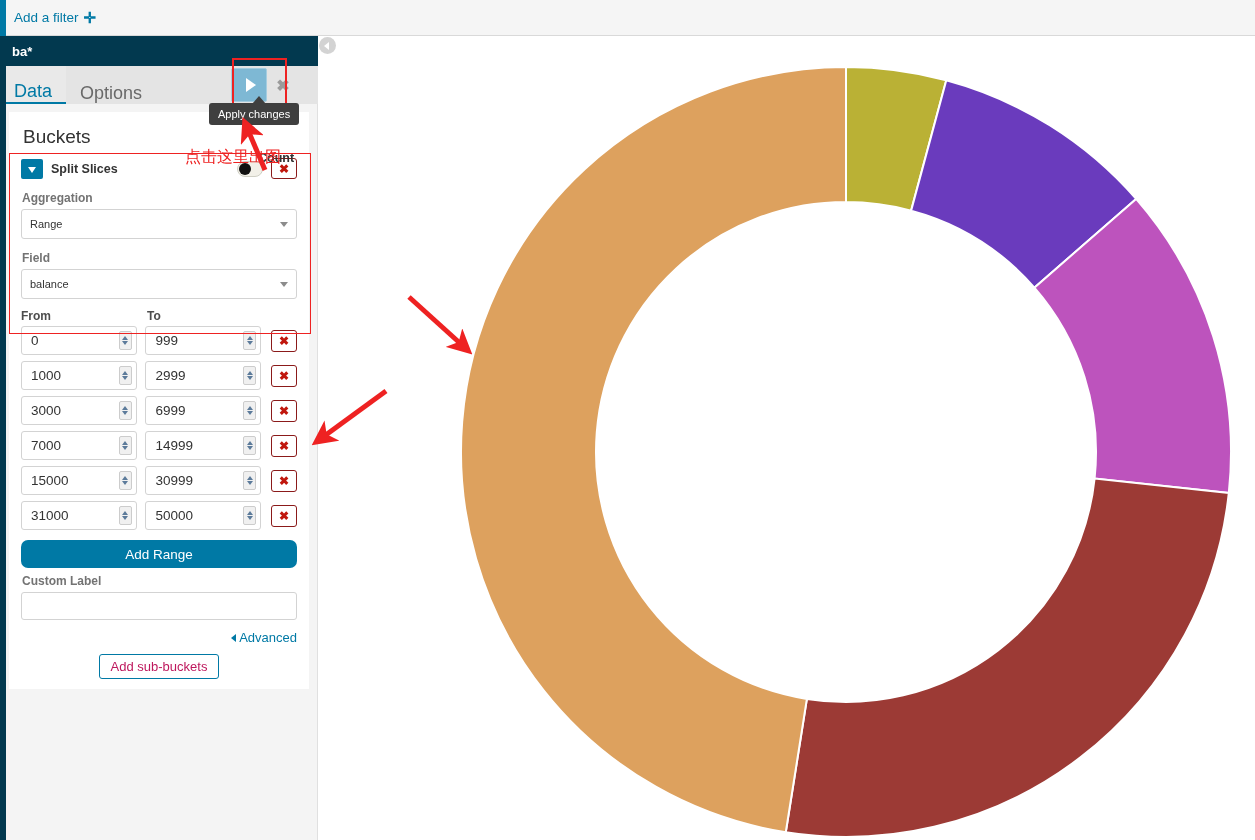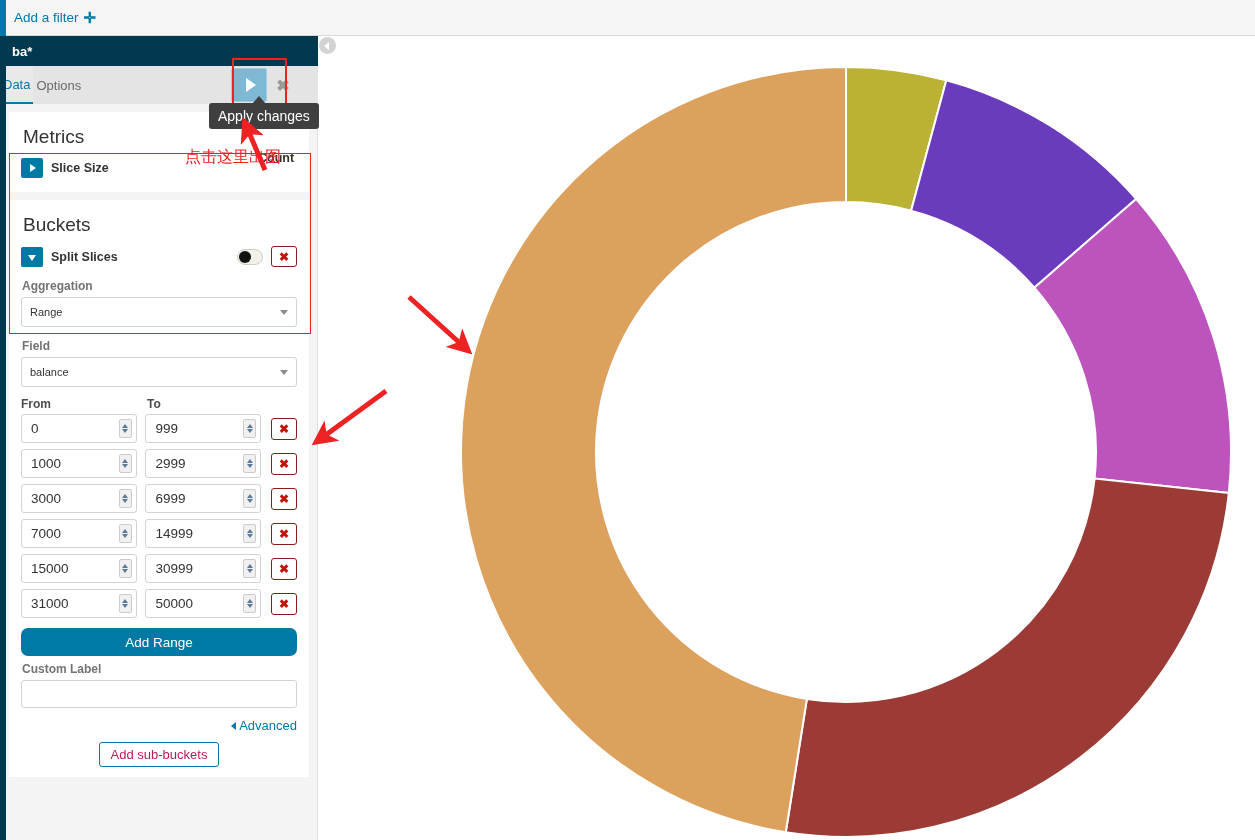--- a/index.html
+++ b/index.html
@@ -75,23 +75,23 @@
 
   
   .tabs-row {
     position: absolute; left: 0; top: 30px;
     width: 318px; height: 38px;
     background: #e4e4e4;
     display: flex; align-items: flex-end;
   }
   .tab {
     height: 38px;
-    padding: 0 3px;
-    display: flex; align-items: center;
-    font-size: 13px;
+    padding: 0 14px;
+    display: flex; align-items: flex-end;
+    font-size: 18px;
     color: #696969;
     cursor: pointer;
     background: transparent;
   }
   .tab.active {
     color: #0079a5;
     background: #e9e9e9;
     border-bottom: 2px solid #0079a5;
   }
   .tabs-spacer { flex: 1; }
@@ -130,21 +130,21 @@
     z-index: 30;
     pointer-events: none;
   }
 
   
   .tooltip {
     position: absolute;
     left: 209px; top: 103px;
     background: #3f3f3f;
     color: #ffffff;
-    font-size: 14px;
+    font-size: 11px;
     padding: 5px 9px;
     border-radius: 3px;
     z-index: 31;
     white-space: nowrap;
   }
   .tooltip-arrow {
     position: absolute;
     left: 252px; top: 96px;
     width: 0; height: 0;
     border-left: 7px solid transparent;
@@ -472,29 +472,20 @@
       </div>
       <div class="tabs-spacer"></div>
       <div class="apply-btn">
         <span class="tri"></span>
       </div>
       <div class="close-x">✖</div>
     </div>
 
     <div class="panel-content">
 
-      <div class="card metrics">
-        <div class="section-title">Metrics</div>
-        <div class="agg-row">
-          <span class="agg-toggle">
-            <span class="caret-r"></span>
-          </span>
-          <span class="agg-label">Slice Size</span>
-        </div>
-      </div>
 
       <div class="card">
         <div class="section-title">Buckets</div>
 
         <div class="agg-row">
           <span class="agg-toggle">
             <span class="caret-d"></span>
           </span>
           <span class="agg-label">Split Slices</span>
           <span class="agg-spacer"></span>

